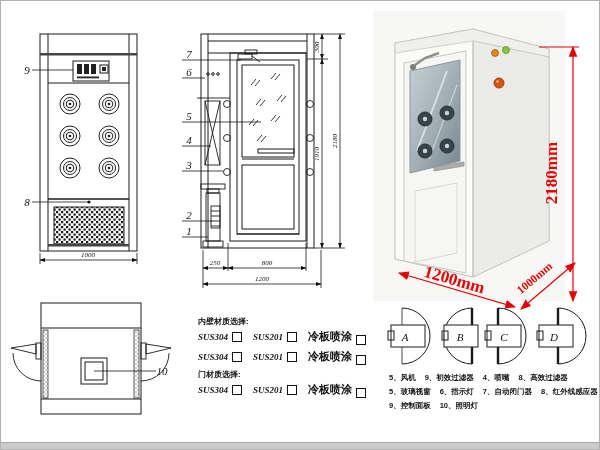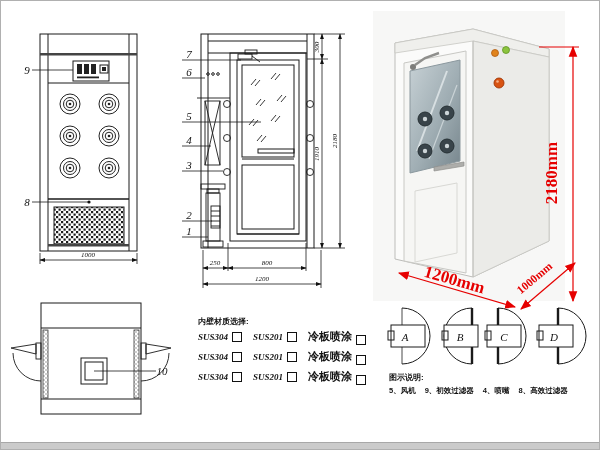--- a/index.html
+++ b/index.html
@@ -358,41 +358,51 @@
             <span class="sus">SUS201</span>
             <span class="cbx"></span>
           </span>
       <span class="mat-opt">
             <span class="cn-small">冷板喷涂</span>
             <span class="cbx"></span>
           </span>
     </div>
   </div>
   <div class="mat-group">
+    <div class="mat-title">门材质选择:</div>
     <div class="mat-opts">
       <span class="mat-opt">
             <span class="sus">SUS304</span>
             <span class="cbx"></span>
           </span>
       <span class="mat-opt">
             <span class="sus">SUS201</span>
             <span class="cbx"></span>
           </span>
       <span class="mat-opt">
             <span class="cn-small">冷板喷涂</span>
             <span class="cbx"></span>
           </span>
     </div>
   </div>
 </div>
 
 <div class="legend">
-  <div class="lg-title">图示说明:</div>
   <div class="lg-row">
     <span>5、风机</span>
     <span>9、初效过滤器</span>
     <span>4、喷嘴</span>
     <span>8、高效过滤器</span>
   </div>
+  <div class="lg-row">
+    <span>5、玻璃视窗</span>
+    <span>6、指示灯</span>
+    <span>7、自动闭门器</span>
+    <span>8、红外线感应器</span>
+  </div>
+  <div class="lg-row">
+    <span>9、控制面板</span>
+    <span>10、照明灯</span>
+  </div>
 </div>
 
 <div class="bottom-strip"></div>
 </div>
 
 </body></html>

